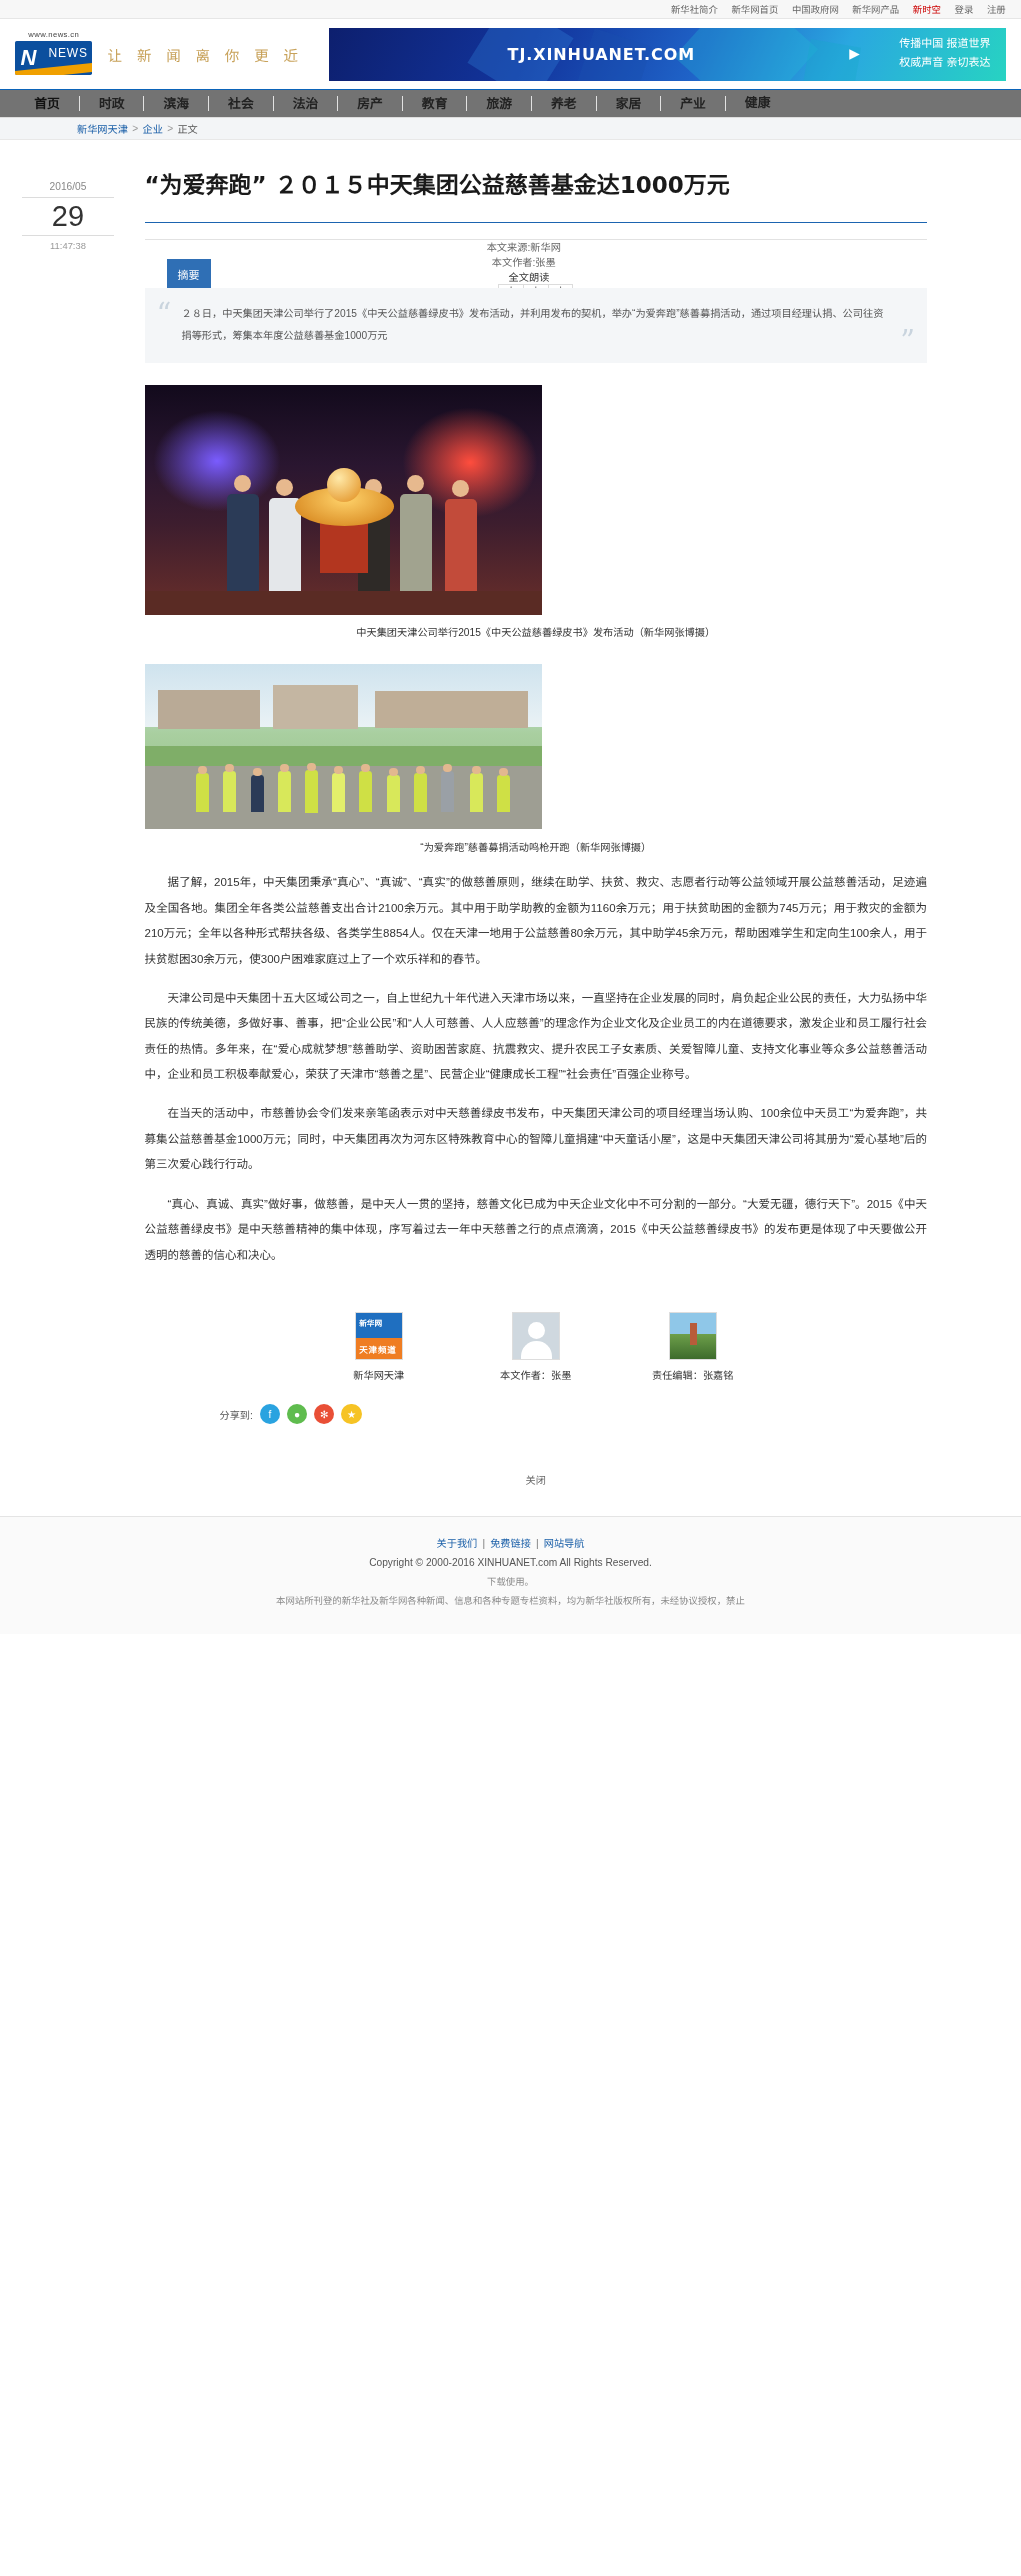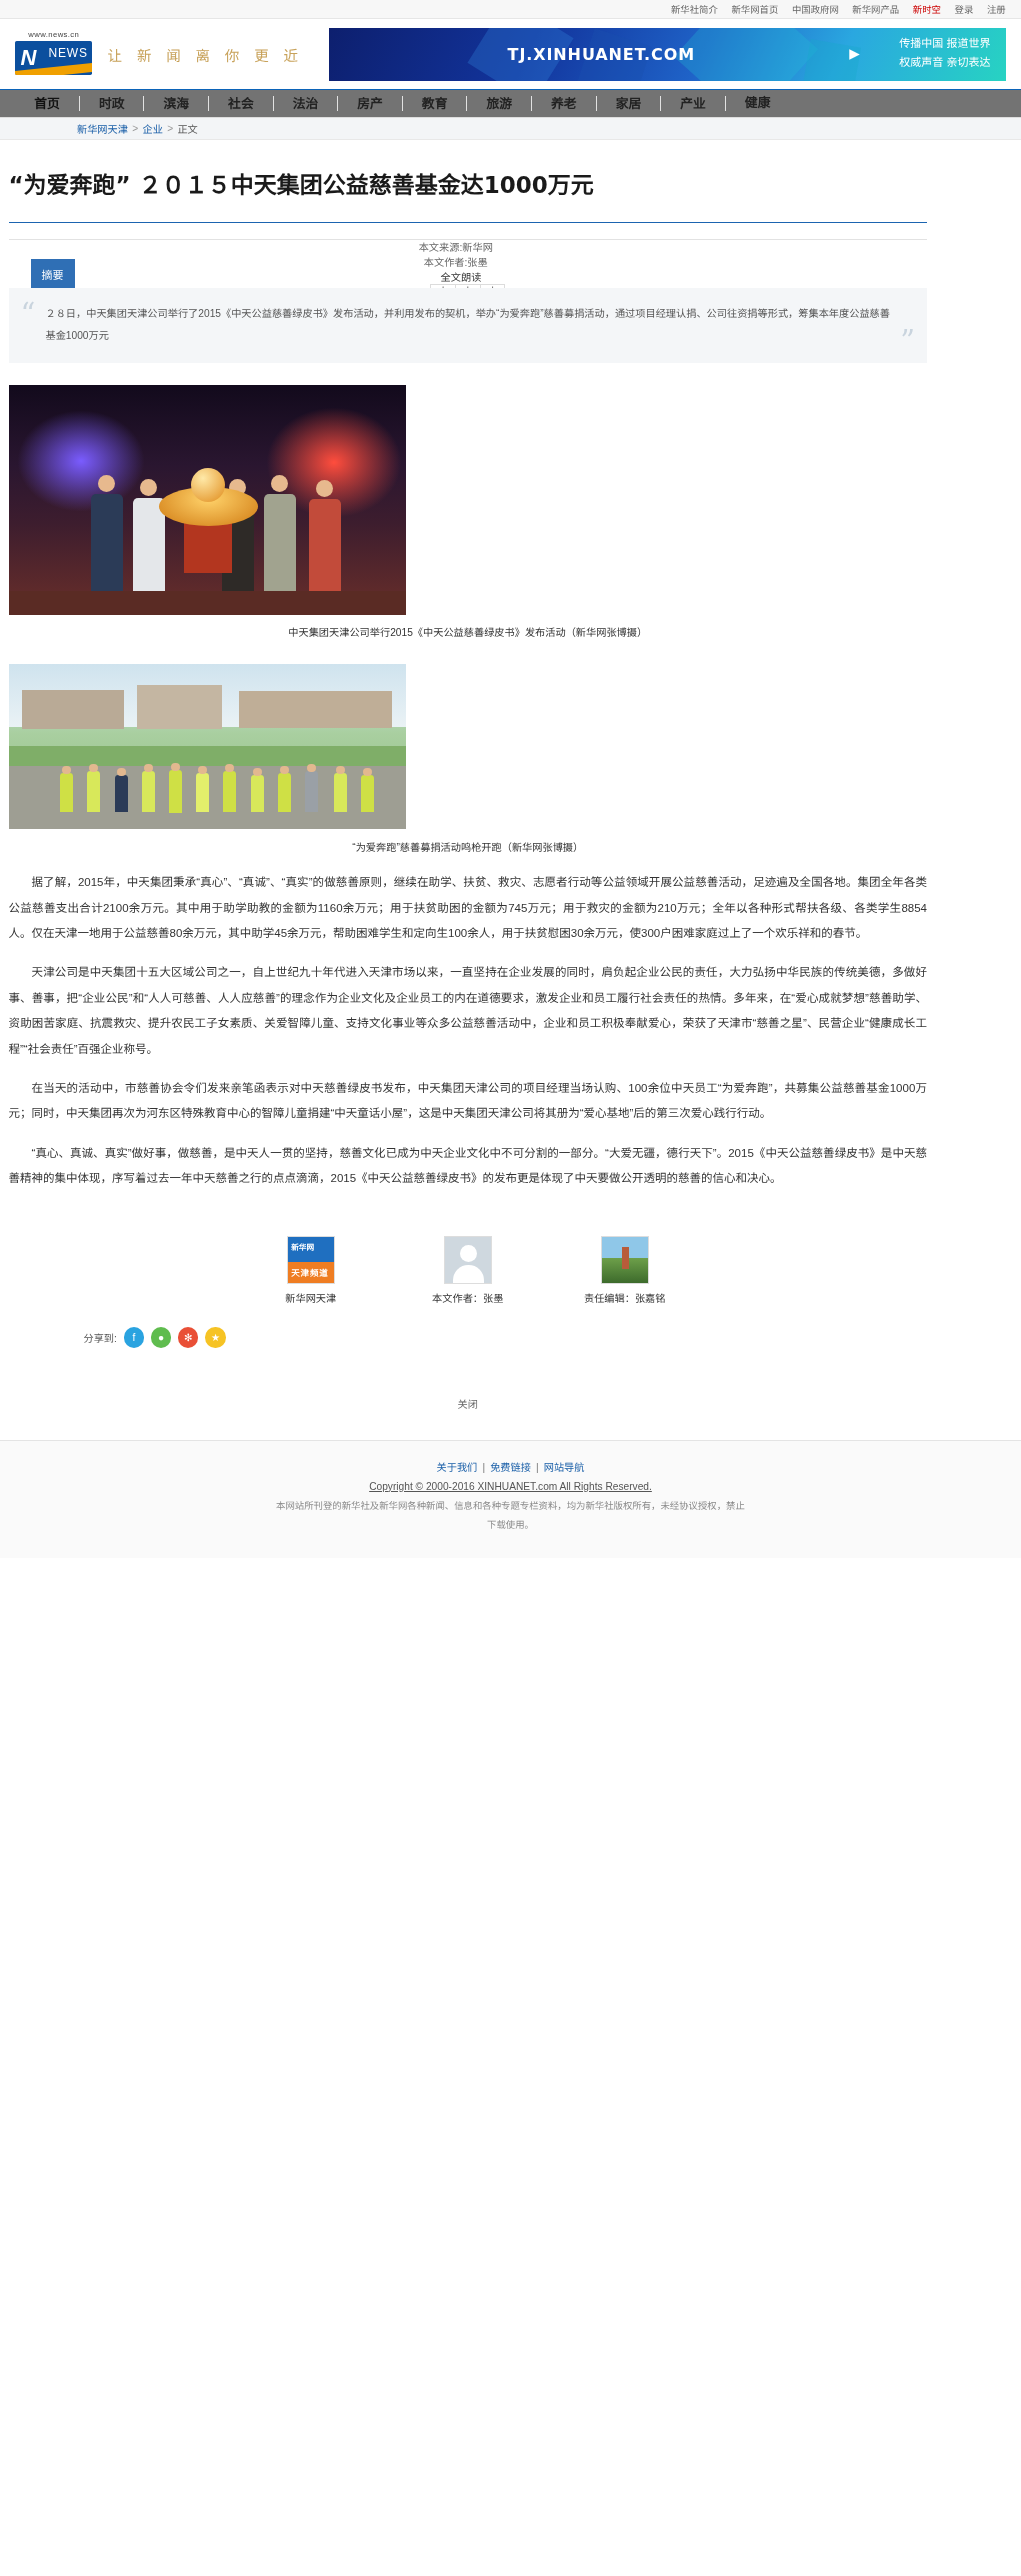--- a/index.html
+++ b/index.html
@@ -326,21 +326,21 @@
   .footer {
     border-top:0.9px solid #e4e4e4;
     background:#fafafa;
     padding:17px 0 24px 0;
     text-align:center;
     font-size:10.2px;
     color:#777;
     line-height:19px;
   }
   .footer a { color:#1a5fa8; text-decoration:none; margin:0 5.1px; }
-  .footer .copy { color:#555;text-decoration:underline; }
+  .footer .copy { color:#555; }
   .footer .tiny { font-size:9.4px; color:#8a8a8a; }
 </style>
 </head>
 <body>
 
 <div class="page">
 
   <div class="topbar">
     <a href="#">新华社简介</a>
     <a href="#">新华网首页</a>
@@ -394,20 +394,25 @@
   <div class="crumbs">
     <a href="#">新华网天津</a>
     <span class="sep">&gt;</span>
     <a href="#">企业</a>
     <span class="sep">&gt;</span>
     <span>正文</span>
   </div>
 
   <div class="content">
 
+    <div class="leftcol">
+      <div class="date-ym">2016/05</div>
+      <div class="date-d">29</div>
+      <div class="date-t">11:47:38</div>
+    </div>
 
     <div class="article">
 
       <h1 class="title">“为爱奔跑” ２０１５中天集团公益慈善基金达1000万元</h1>
 
       <div class="meta">
         <span class="src">
           <span>本文来源:</span><span>新华网</span>
         </span>
         <span class="src">
@@ -547,18 +552,18 @@
 
       <div class="closebar">关闭</div>
     </div>
   </div>
 
   <div class="footer">
     <div>
       <a href="#">关于我们</a>|<a href="#">免费链接</a>|<a href="#">网站导航</a>
     </div>
     <div class="copy">Copyright © 2000-2016 XINHUANET.com All Rights Reserved.</div>
+    <div class="tiny">下载使用。</div>
     <div class="tiny">本网站所刊登的新华社及新华网各种新闻、信息和各种专题专栏资料，均为新华社版权所有，未经协议授权，禁止</div>
-    <div class="tiny">下载使用。</div>
   </div>
 
 </div>
 
 
 </body></html>

